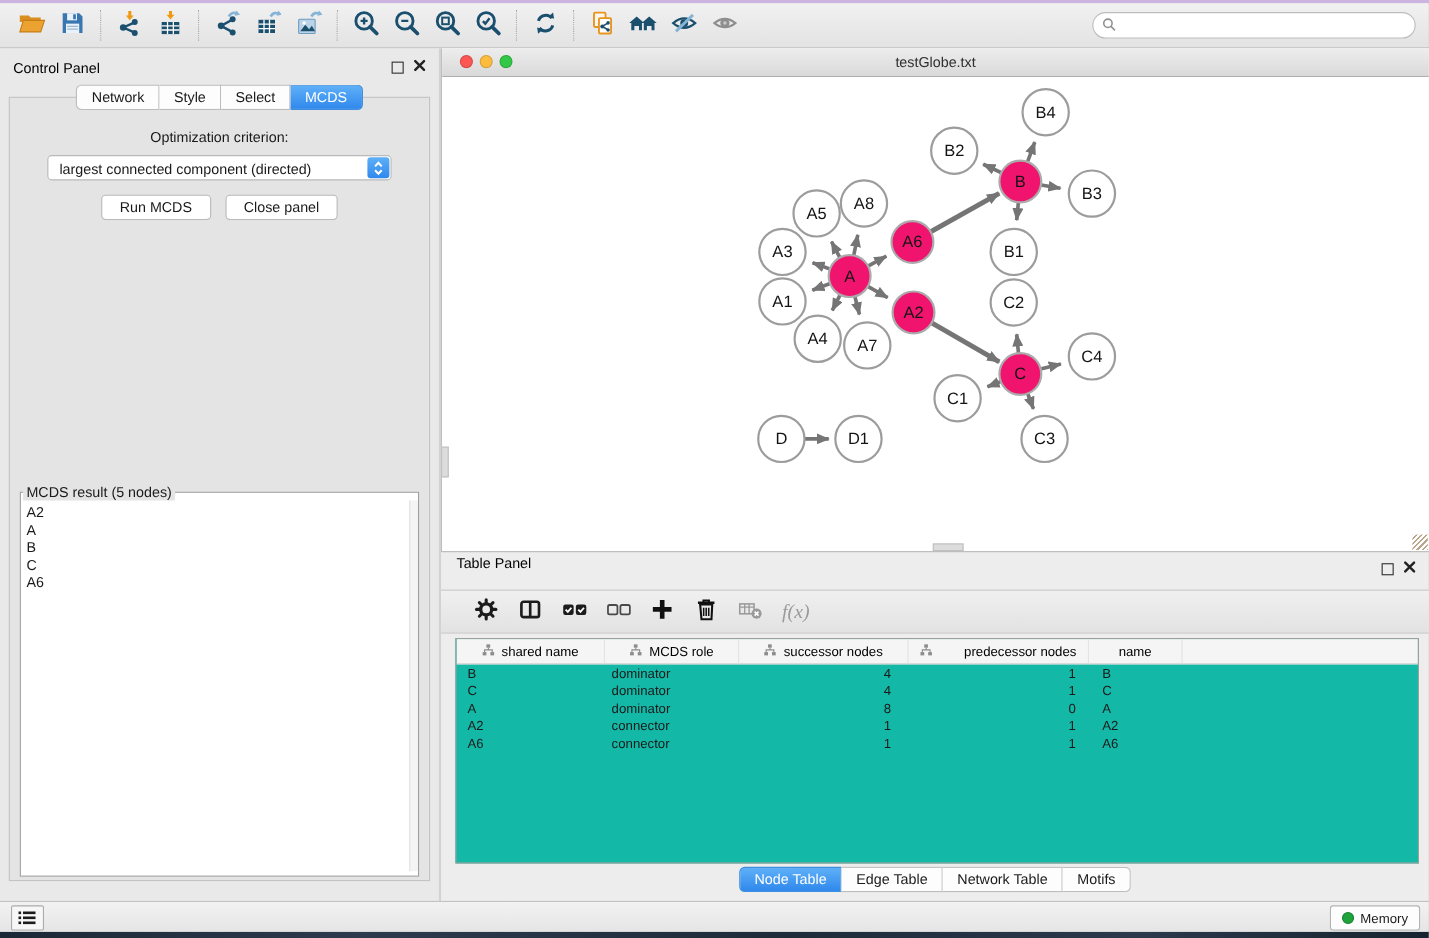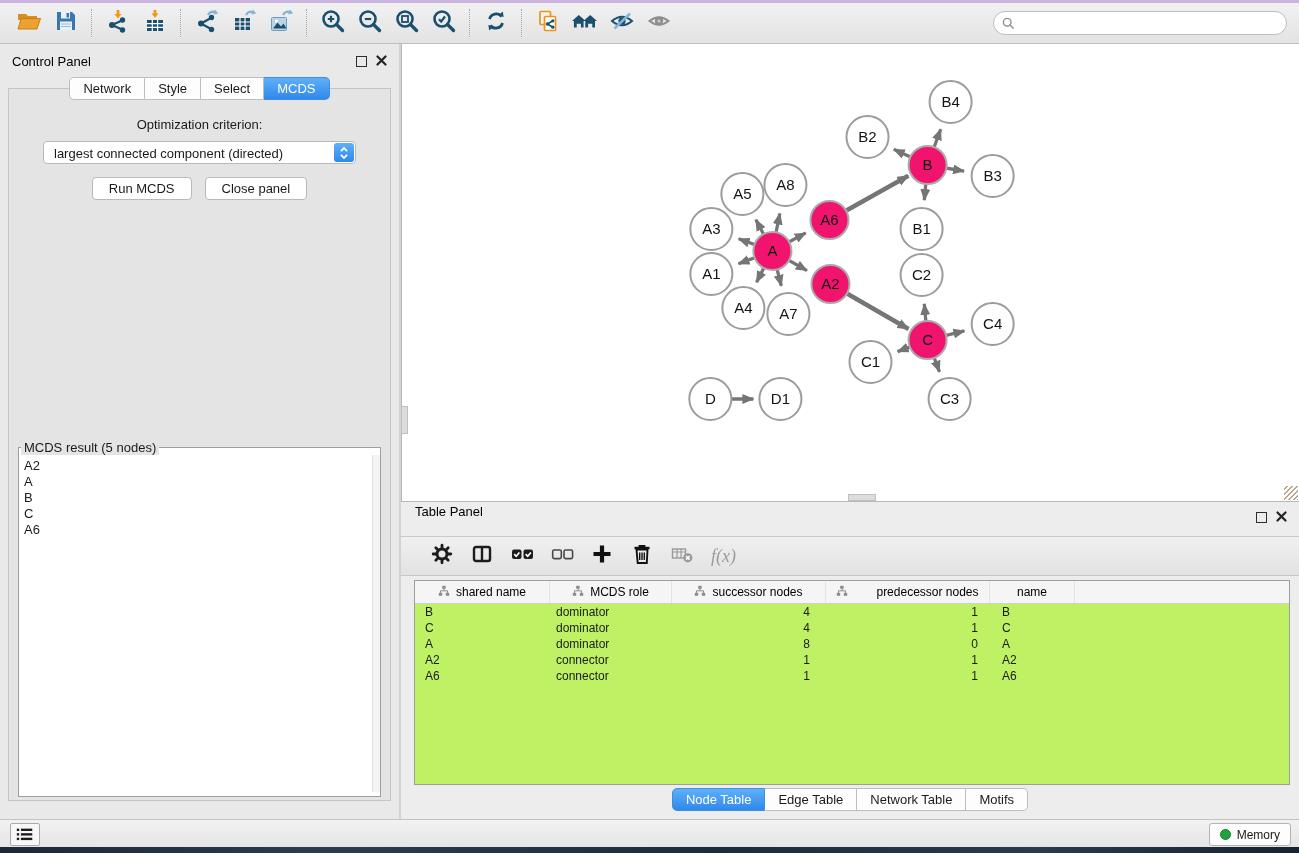--- a/index.html
+++ b/index.html
@@ -61,21 +61,21 @@
   .handle-left{position:absolute;left:0;top:362px;width:7px;height:28px;background:#DCDCDC;border:1px solid #C0C0C0;box-sizing:border-box;}
   .handle-bottom{position:absolute;left:446px;top:450px;width:28px;height:7px;background:#DCDCDC;border:1px solid #C0C0C0;box-sizing:border-box;}
   
   .table-panel{flex:1;background:#EDEDED;position:relative;border-top:1px solid #B8B8B8;min-height:0;}
   .tp-head{height:26px;display:flex;padding:2px 12px 0 14px;}
   .tp-toolbar{margin-top:6px;height:38px;background:linear-gradient(#F0F0F0,#E2E2E2);
        border-top:1px solid #C8C8C8;border-bottom:1px solid #C8C8C8;display:flex;align-items:center;
        padding-left:28px;gap:14px;}
   .tpicon{width:26px;height:26px;display:flex;align-items:center;justify-content:center;}
   .fx{font-family:"Liberation Serif",serif;font-style:italic;font-size:18px;color:#9A9A9A;padding-left:2px;}
-  .tp-table{position:absolute;left:13px;right:9px;top:78px;bottom:34px;background:#bef264;border:1px solid #9E9E9E;overflow:hidden;}
+  .tp-table{position:absolute;left:13px;right:9px;top:78px;bottom:34px;background:#14b8a6;border:1px solid #9E9E9E;overflow:hidden;}
   .thead{display:flex;height:22px;background:#F5F5F5;border-bottom:1px solid #CFCFCF;}
   .th{display:flex;align-items:center;justify-content:center;gap:6px;font-size:12px;color:#000;
       border-right:1px solid #E3E3E3;box-sizing:border-box;height:100%;}
   .th.fill{flex:1;border-right:none;}
   .trow{display:flex;height:16px;line-height:16px;font-size:12px;}
   .td{box-sizing:border-box;white-space:nowrap;overflow:hidden;}
   .w0{width:135px;padding-left:10px;} .w1{width:122px;padding-left:6px;}
   .w2{width:154px;text-align:right;padding-right:16px;} .w3{width:164px;text-align:right;padding-right:12px;gap:28px;}
   .w4{width:85px;padding-left:12px;}
   .tp-tabs{position:absolute;bottom:8px;left:0;right:0;}
@@ -292,20 +292,28 @@
               </div>
             <div class="mcds-scroll"></div>
           </div>
         </fieldset>
       </div>
     </div>
 
     <div class="right-col">
 
       <div class="network-window">
+        <div class="nw-titlebar">
+          <div class="nw-traffic">
+            <span class="tl red"></span>
+            <span class="tl yellow"></span>
+            <span class="tl green"></span>
+          </div>
+          <div class="title">testGlobe.txt</div>
+        </div>
         <div class="nw-canvas" id="graph-container">
             <svg width="100%" height="100%" viewBox="0 0 896 431" preserveAspectRatio="none" style="display:block">
               <defs>
                 <marker id="arw" markerUnits="userSpaceOnUse" markerWidth="12" markerHeight="10" refX="11" refY="5" orient="auto">
                   <path d="M0 0L12 5 0 10Z" fill="#757575"></path>
                 </marker>
               </defs>
               <line x1="370" y1="181" x2="336.3" y2="168.8" stroke="#757575" stroke-width="3.3" marker-end="url(#arw)"></line>
               <line x1="370" y1="181" x2="353.5" y2="149.7" stroke="#757575" stroke-width="3.3" marker-end="url(#arw)"></line>
               <line x1="370" y1="181" x2="377.4" y2="143.5" stroke="#757575" stroke-width="3.3" marker-end="url(#arw)"></line>

